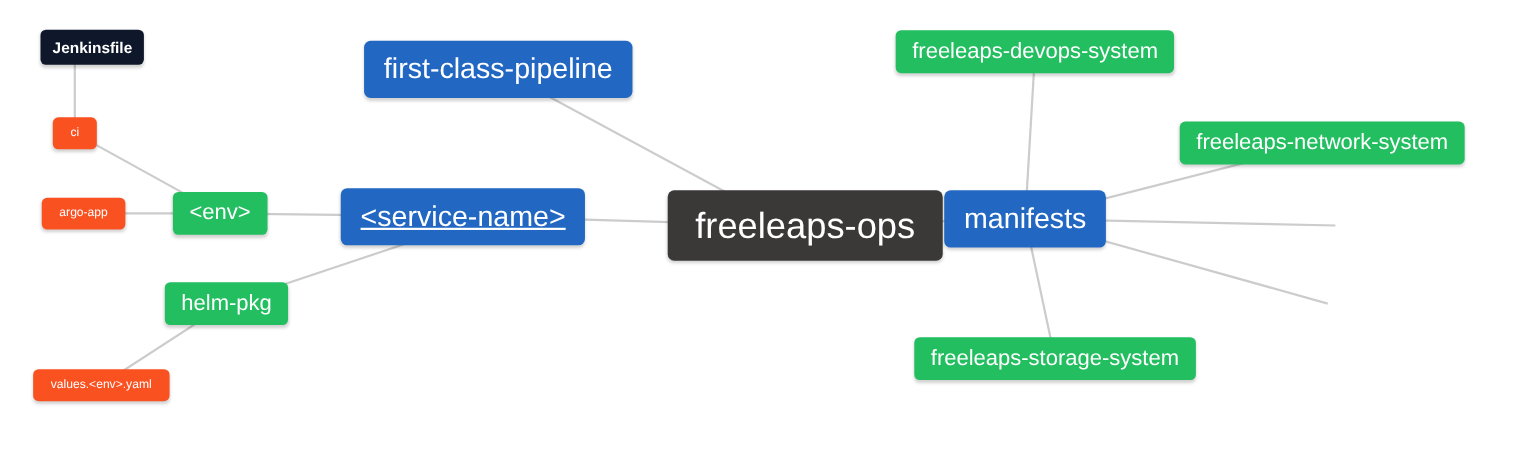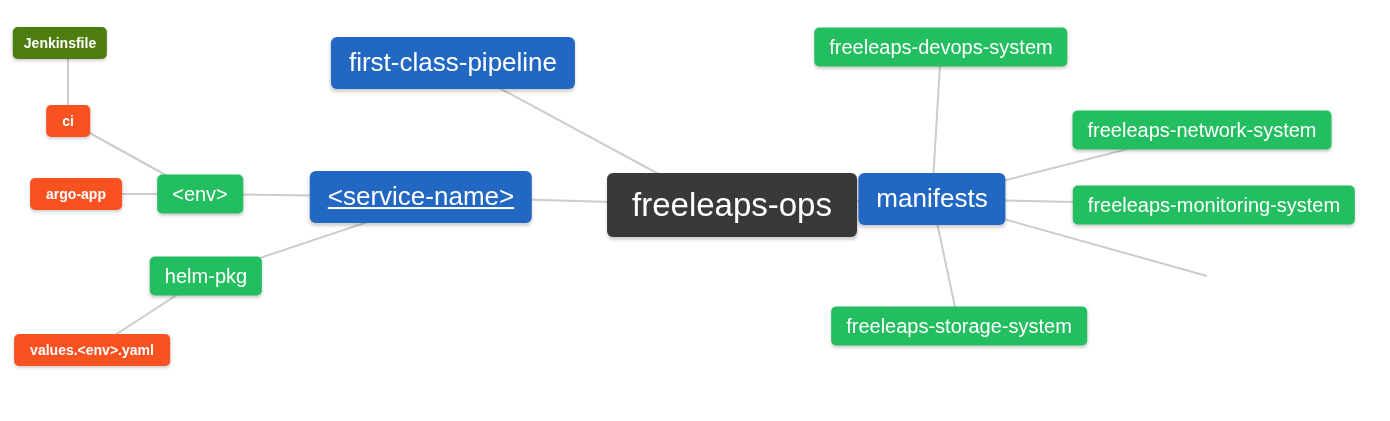--- a/index.html
+++ b/index.html
@@ -34,21 +34,21 @@
     white-space: nowrap;
     text-align: center;
     border-radius: 6px;
     line-height: 1.15;
     box-shadow: 0 2px 3px rgba(0,0,0,0.18);
     cursor: pointer;
   }
   .lvl0 { font-size: 33px; font-weight: 400; padding: 13px 25px; margin-left: 16px; }
   .lvl1 { font-size: 26px; font-weight: 400; padding: 11px 18px; }
   .lvl2 { font-size: 20px; font-weight: 400; padding: 8px 15px;  border-radius: 5px; text-align: right; }
-  .lvl3 { font-size: 14px; font-weight: 700; padding: 8px 16px;  border-radius: 5px; }
+  .lvl3 { font-size: 11px; font-weight: 400; padding: 8px 16px;  border-radius: 5px; }
   .lvl4 { font-size: 14px; font-weight: 700; padding: 8px 11px;  border-radius: 5px; }
 </style>
 </head>
 <body>
 
 <div class="canvas">
 
   <svg class="edge-layer" width="1390" height="421">
     <g stroke-width="2" stroke="#CCCCCC">
       <line class="edge" x1="68" y1="43" x2="68" y2="121"></line>
@@ -61,30 +61,29 @@
       <line class="edge" x1="442" y1="197" x2="716" y2="205"></line>
       <line class="edge" x1="716" y1="205" x2="932" y2="199"></line>
       <line class="edge" x1="932" y1="199" x2="941" y2="47"></line>
       <line class="edge" x1="932" y1="199" x2="1202" y2="130"></line>
       <line class="edge" x1="932" y1="199" x2="1214" y2="205"></line>
       <line class="edge" x1="932" y1="199" x2="1207" y2="276"></line>
       <line class="edge" x1="932" y1="199" x2="959" y2="326"></line>
     </g>
   </svg>
 
-  <div class="node lvl4" style="left: 60px; top: 43px; background: #4d7c0f;">Jenkinsfile</div>
+  <div class="node lvl4" style="left: 84px; top: 43px; background: #0f172a;">Jenkinsfile</div>
   <div class="node lvl3" style="left: 68px; top: 121px; background: rgb(250, 81, 33);">ci</div>
   <div class="node lvl3" style="left: 76px; top: 194px; background: rgb(250, 81, 33);">argo-app</div>
   <div class="node lvl2" style="left: 200px; top: 194px; background: rgb(35, 190, 96);">&lt;env&gt;</div>
   <div class="node lvl2" style="left: 206px; top: 276px; background: rgb(35, 190, 96);">helm-pkg</div>
   <div class="node lvl3" style="left: 92px; top: 350px; background: rgb(250, 81, 33);">values.&lt;env&gt;.yaml</div>
   <div class="node lvl1" style="left: 453px; top: 63px; background: rgb(34, 104, 195);">first-class-pipeline</div>
   <div class="node lvl1" style="left: 421px; top: 197px; background: rgb(34, 104, 195); text-decoration: underline;">&lt;service-name&gt;</div>
 
   <div class="node lvl0" style="left: 716px; top: 205px; background: rgb(59, 56, 56);">freeleaps-ops</div>
 
   <div class="node lvl1" style="left: 932px; top: 199px; background: rgb(34, 104, 195);">manifests</div>
   <div class="node lvl2" style="left: 941px; top: 47px; background: rgb(35, 190, 96);">freeleaps-devops-system</div>
   <div class="node lvl2" style="left: 1202px; top: 130px; background: rgb(35, 190, 96);">freeleaps-network-system</div>
-  <div class="node lvl2" style="left: 1214px; top: 205px; background: rgb(35, 190, 96);">freeleaps-monitoring-system</div>
   <div class="node lvl2" style="left: 959px; top: 326px; background: rgb(35, 190, 96);">freeleaps-storage-system</div>
 
 </div>
 
 </body></html>

